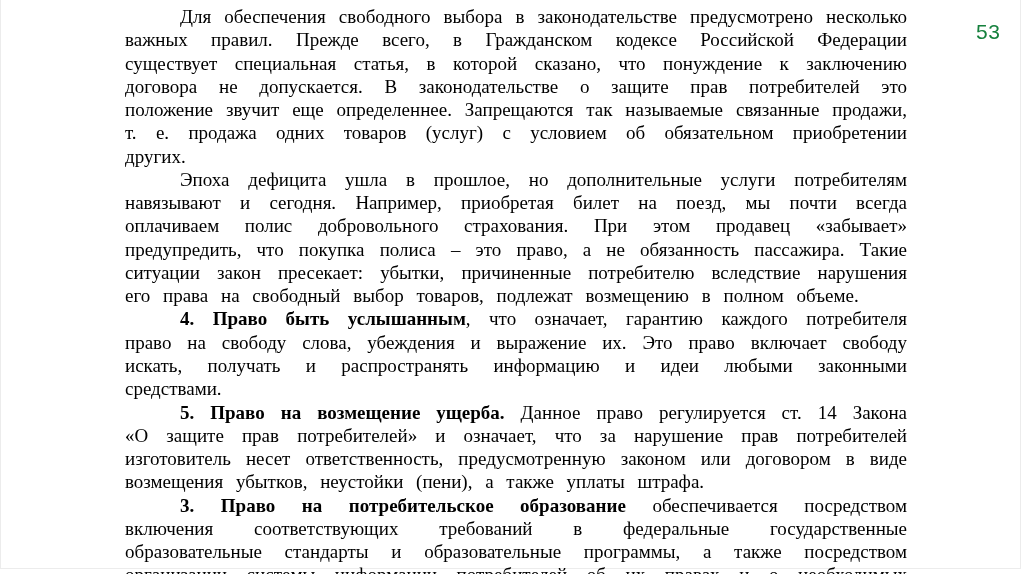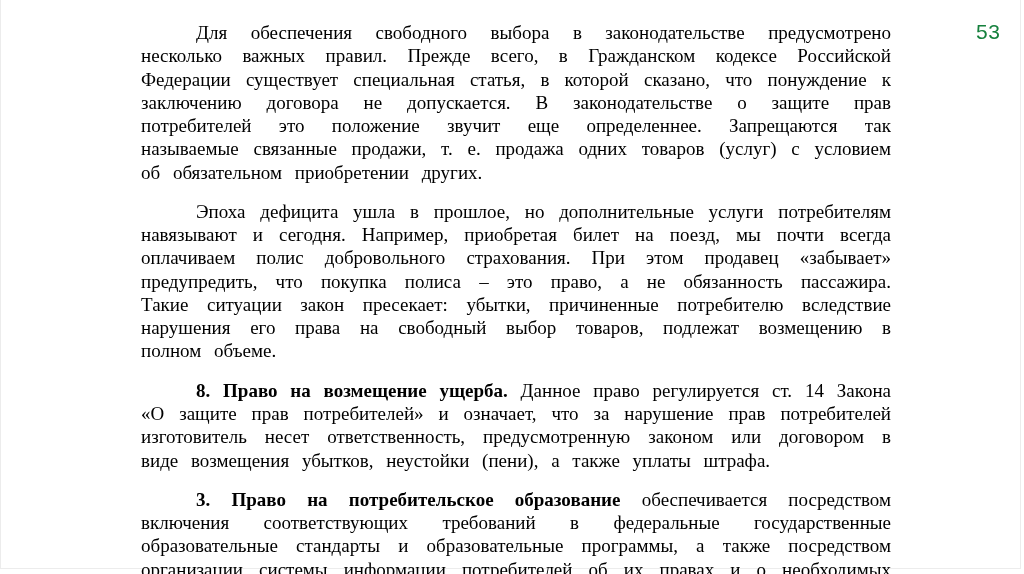--- a/index.html
+++ b/index.html
@@ -27,21 +27,21 @@
     top: 6px;
     width: 782px;
     font-family: "Liberation Serif", "DejaVu Serif", serif;
     font-size: 19px;
     line-height: 23.27px;
     color: #000000;
     text-align: justify;
     word-spacing: 8px;
   }
   .text-block p {
-    margin: 16px;
+    margin: 0;
     padding: 0;
     text-indent: 55px;
   }
   .text-block b {
     font-weight: bold;
   }
   .page-number {
     position: absolute;
     left: 975px;
     top: 21px;
@@ -59,19 +59,20 @@
 <div class="slide">
 
   <div class="page-number">53</div>
 
   <div class="text-block">
 
     <p><b></b><span>Для обеспечения свободного выбора в законодательстве предусмотрено несколько важных правил. Прежде всего, в Гражданском кодексе Российской Федерации существует специальная статья, в которой сказано, что понуждение к заключению договора не допускается. В законодательстве о защите прав потребителей это положение звучит еще определеннее. Запрещаются так называемые связанные продажи, т. е. продажа одних товаров (услуг) с условием об обязательном приобретении других.</span></p>
 
     <p><b></b><span>Эпоха дефицита ушла в прошлое, но дополнительные услуги потребителям навязывают и сегодня. Например, приобретая билет на поезд, мы почти всегда оплачиваем полис добровольного страхования. При этом продавец «забывает» предупредить, что покупка полиса – это право, а не обязанность пассажира. Такие ситуации закон пресекает: убытки, причиненные потребителю вследствие нарушения его права на свободный выбор товаров, подлежат возмещению в полном объеме.</span></p>
 
+    <p><b>4. Право быть услышанным</b><span>, что означает, гарантию каждого потребителя право на свободу слова, убеждения и выражение их. Это право включает свободу искать, получать и распространять информацию и идеи любыми законными средствами.</span></p>
 
-    <p><b>8. Право на возмещение ущерба.</b><span> Данное право регулируется ст. 14 Закона «О защите прав потребителей» и означает, что за нарушение прав потребителей изготовитель несет ответственность, предусмотренную законом или договором в виде возмещения убытков, неустойки (пени), а также уплаты штрафа.</span></p>
+    <p><b>5. Право на возмещение ущерба.</b><span> Данное право регулируется ст. 14 Закона «О защите прав потребителей» и означает, что за нарушение прав потребителей изготовитель несет ответственность, предусмотренную законом или договором в виде возмещения убытков, неустойки (пени), а также уплаты штрафа.</span></p>
 
     <p><b>3. Право на потребительское образование</b><span> обеспечивается посредством включения соответствующих требований в федеральные государственные образовательные стандарты и образовательные программы, а также посредством организации системы информации потребителей об их правах и о необходимых действиях по защите этих прав (ст. 3 Закона «О защите прав потребителей»).</span></p>
 
   </div>
 </div>
 
 </body></html>

